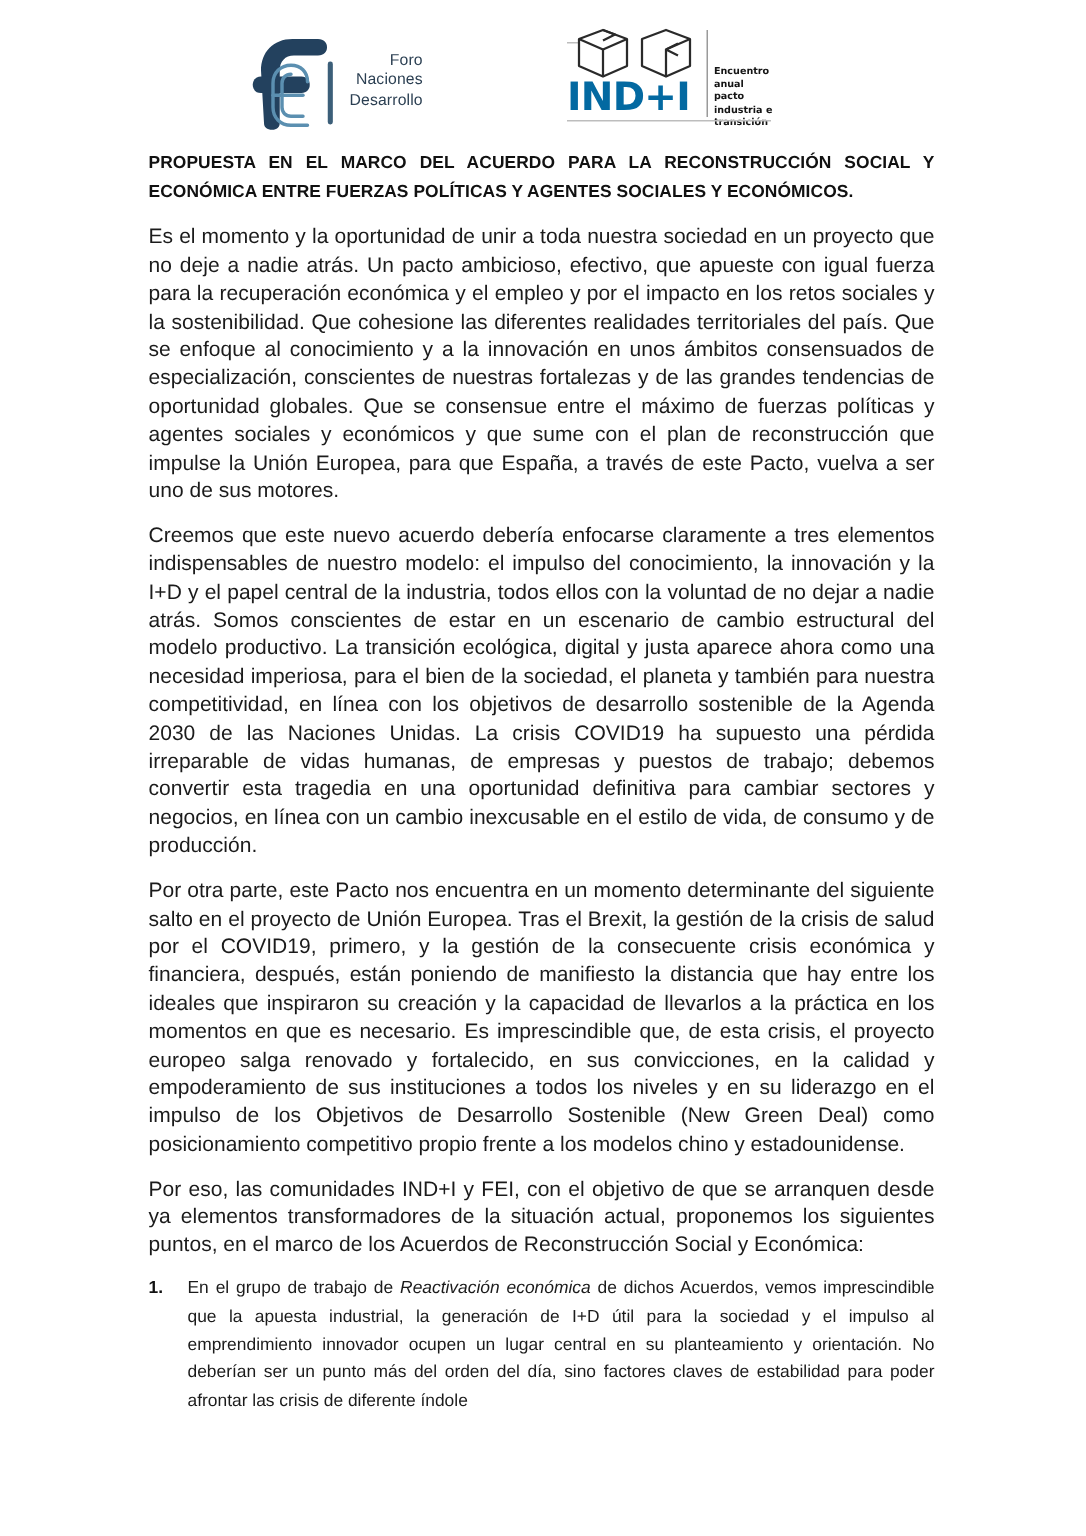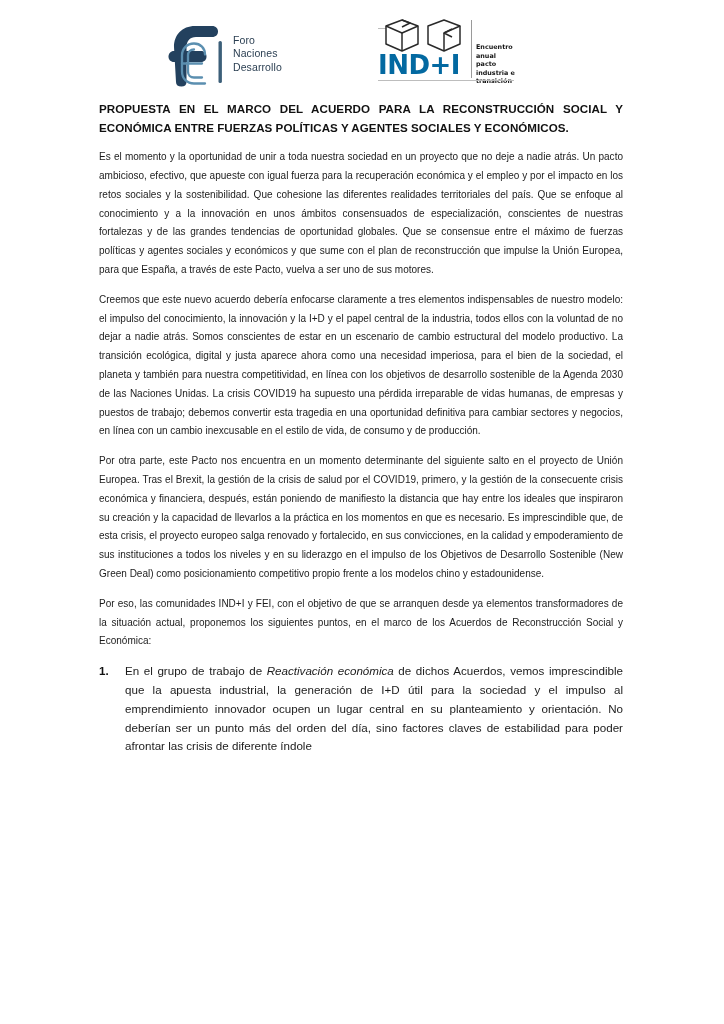--- a/index.html
+++ b/index.html
@@ -46,20 +46,21 @@
     flex: 0 0 58px;
   }
   .fei-words {
     margin-left: 7px;
     font-family: "Liberation Sans", sans-serif;
     font-size: 10.5px;
     line-height: 13.5px;
     color: #2b3f52;
     letter-spacing: 0.1px;
     white-space: nowrap;
+    text-align: right;
   }
 
   .indi-logo {
     position: absolute;
     left: 378px;
     top: 10px;
     width: 136px;
     height: 70px;
   }
   .indi-cubes {
@@ -129,21 +130,21 @@
     font-size: 11.6px;
     line-height: 18.6px;
     text-align: justify;
     text-align-last: left;
     color: #111111;
     margin: 0 0 11px 0;
     letter-spacing: 0.05px;
   }
   p.para {
     font-family: "Liberation Sans", sans-serif;
-    font-size: 10px;
+    font-size: 14px;
     line-height: 18.8px;
     text-align: justify;
     text-align-last: left;
     color: #1b1b1b;
     margin: 0 0 11px 0;
     letter-spacing: 0.01px;
   }
   .list {
     margin: 5px 0 0 0;
     padding: 0;

